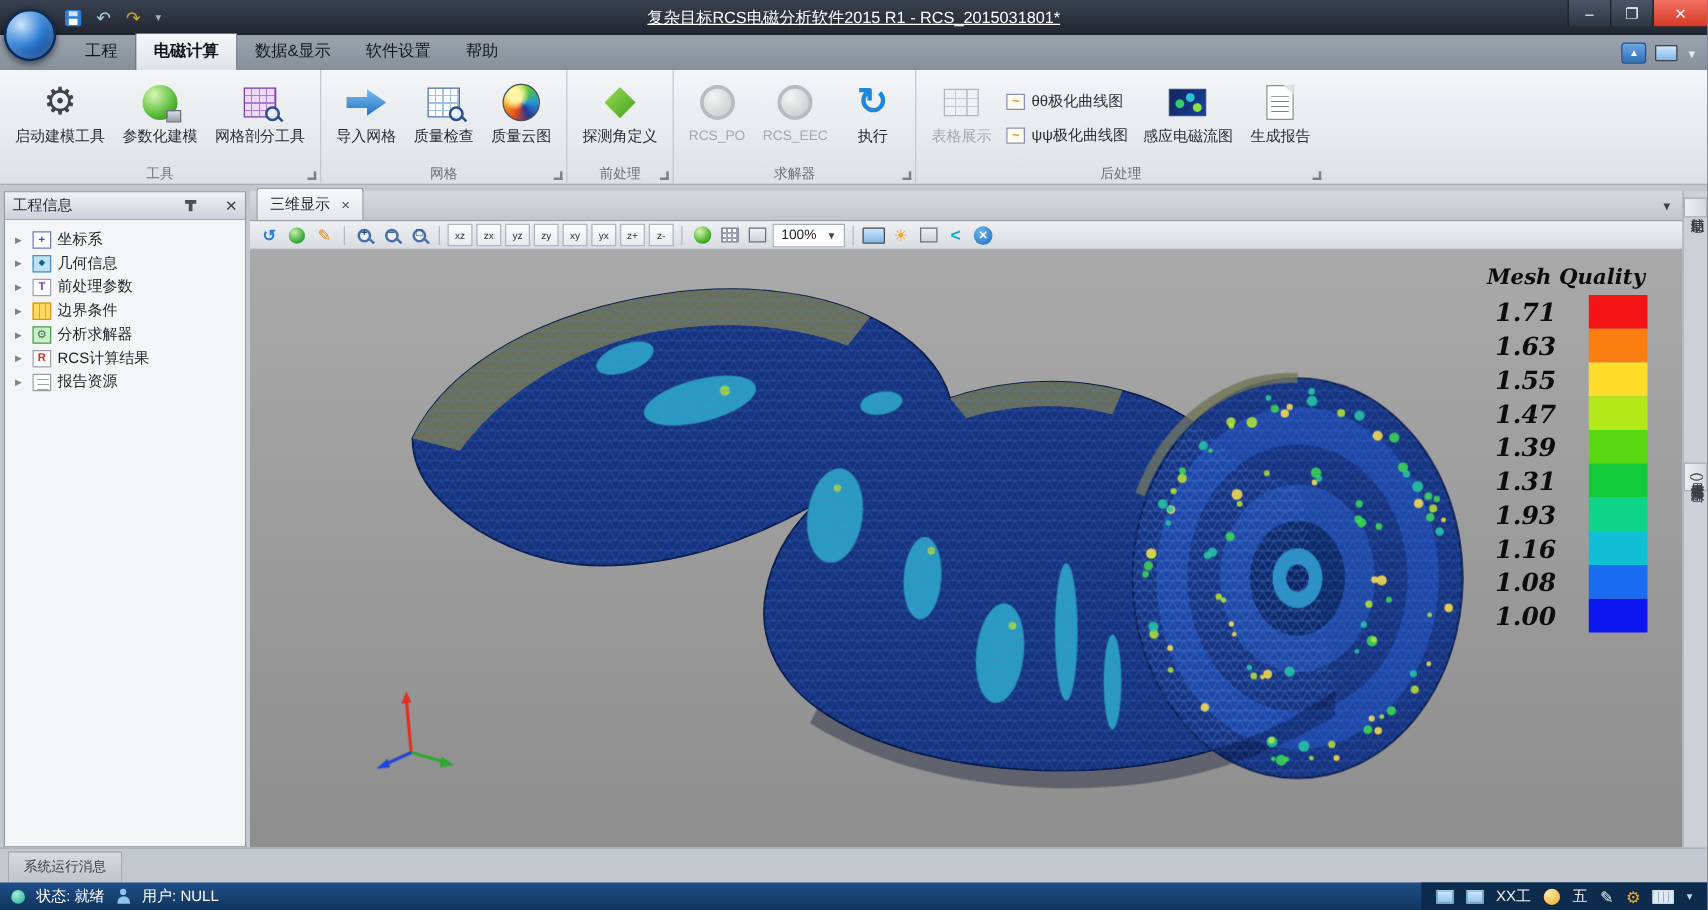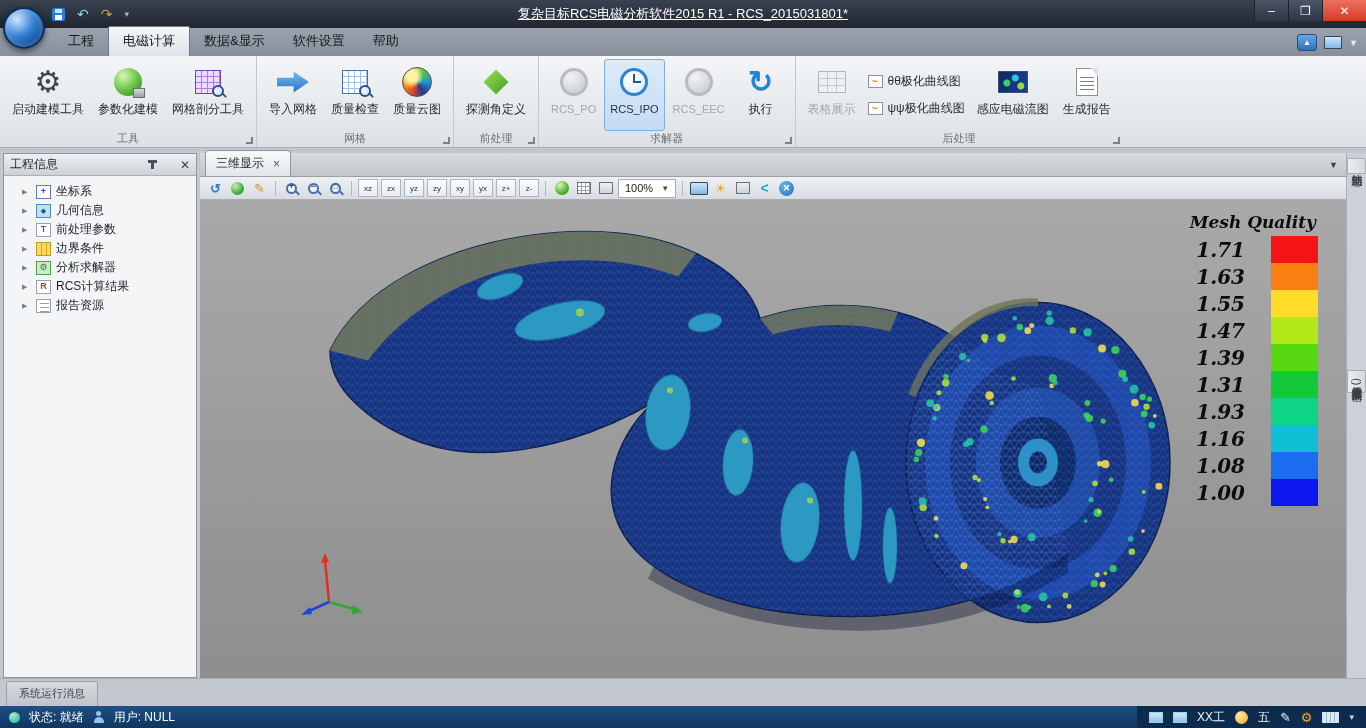--- a/index.html
+++ b/index.html
@@ -24,21 +24,21 @@
   .wincontrols { position:absolute; right:0; top:0; display:flex; }
   .winbtn { width:34px; height:21px; display:flex; align-items:center; justify-content:center; font-size:12px; color:#fff;
     background:linear-gradient(#4a5568,#2f3744); border-left:1px solid #1c212b; }
   .winbtn.close { background:linear-gradient(#f07060,#d73a28); width:44px; }
 
   
   .tabrow { position:absolute; left:0; top:28px; right:0; height:28px;
     background:linear-gradient(#9ba3ae,#878f9b); display:flex; align-items:flex-end; padding-left:54px; }
   .mtab { padding:5px 14px 6px; font-size:13px; color:#14181e; }
   .mtab.active { background:linear-gradient(#f5f7f9,#dfe3e8); border:1px solid #737b87; border-bottom:none;
-    border-radius:2px 2px 0 0; font-weight:normal; }
+    border-radius:2px 2px 0 0; font-weight:bold; }
   .tabrow-right { position:absolute; right:8px; bottom:5px; display:flex; gap:7px; align-items:center; }
   .sqicon { width:20px; height:17px; background:linear-gradient(#6aa8e4,#2f6fb8); border:1px solid #1f4f8a;
     border-radius:3px; color:#fff; display:flex; align-items:center; justify-content:center; font-size:8px; }
   .mon { width:18px; height:13px; border:1px solid #3e444e; background:linear-gradient(#cfe6fa,#7fb8e8); border-radius:1px; }
   .ddcaret { color:#e8ecf0; font-size:9px; }
 
   
   .ribbon { position:absolute; left:0; top:56px; right:0; height:92px;
     background:linear-gradient(#f3f5f7,#dde1e6); border-bottom:1px solid #a8aeb6; display:flex; }
   .rgroup { position:relative; display:flex; flex-direction:column; padding:3px 6px 15px; }
@@ -107,21 +107,21 @@
 
   
   .projpanel { position:absolute; left:3px; top:153px; width:194px; height:525px;
     background:#f4f5f7; border:1px solid #8f96a0; }
   .pp-header { height:22px; background:linear-gradient(#eef1f4,#ccd2d9); border-bottom:1px solid #aab0b8;
     display:flex; align-items:center; padding:0 6px; gap:20px; }
   .pp-title { flex:1; color:#2a2e34; }
   .pin { width:3px; height:9px; background:#4a5058; position:relative; margin-right:6px; }
   .pin::before { content:""; position:absolute; top:0; left:-3px; width:9px; height:3px; background:#4a5058; }
   .pp-close { color:#3a3f46; font-size:12px; line-height:1; }
-  .tree { padding:6px 12px; }
+  .tree { padding:6px 2px; }
   .trow { display:flex; align-items:center; height:19px; gap:5px; padding-left:6px; color:#1e2228; }
   .texp { width:9px; font-size:7px; color:#7a828c; }
   .ticon { width:15px; height:14px; border:1px solid #9aa0a8; background:#fff; display:flex; align-items:center;
     justify-content:center; font-size:9px; line-height:1; }
   .ti0 { border-color:#6a78c0; color:#2a4fd0; } .ti0::after { content:"+"; font-weight:bold; }
   .ti1 { background:#bfe2f2; border-color:#4a90b8; color:#15607f; } .ti1::after { content:"◆"; font-size:7px; }
   .ti2 { color:#7a3fb0; } .ti2::after { content:"T"; font-weight:bold; }
   .ti3 { background:#ffd95e; border-color:#c89a20;
     background-image:repeating-linear-gradient(90deg, transparent 0 4px, #d8a828 4px 5px); }
   .ti4 { background:#cdeccd; border-color:#4a9e4a; color:#2f7f2f; } .ti4::after { content:"⚙"; font-size:9px; }
@@ -315,26 +315,20 @@
       <span class="launcher"></span>
     </div>
 
     <div class="rgroup">
       <div class="rbody">
         <div class="rbtn disabled">
           <span class="icon32">
               <span class="graycircle"></span>
             </span>
           <span class="blabel slabel">RCS_PO</span>
-        </div>
-        <div class="rbtn selected">
-          <span class="icon32">
-              <span class="clock"></span>
-            </span>
-          <span class="blabel slabel">RCS_IPO</span>
         </div>
         <div class="rbtn disabled">
           <span class="icon32">
               <span class="graycircle"></span>
             </span>
           <span class="blabel slabel">RCS_EEC</span>
         </div>
         <div class="rbtn">
           <span class="icon32">
               <span class="exec-glyph">↻</span>

